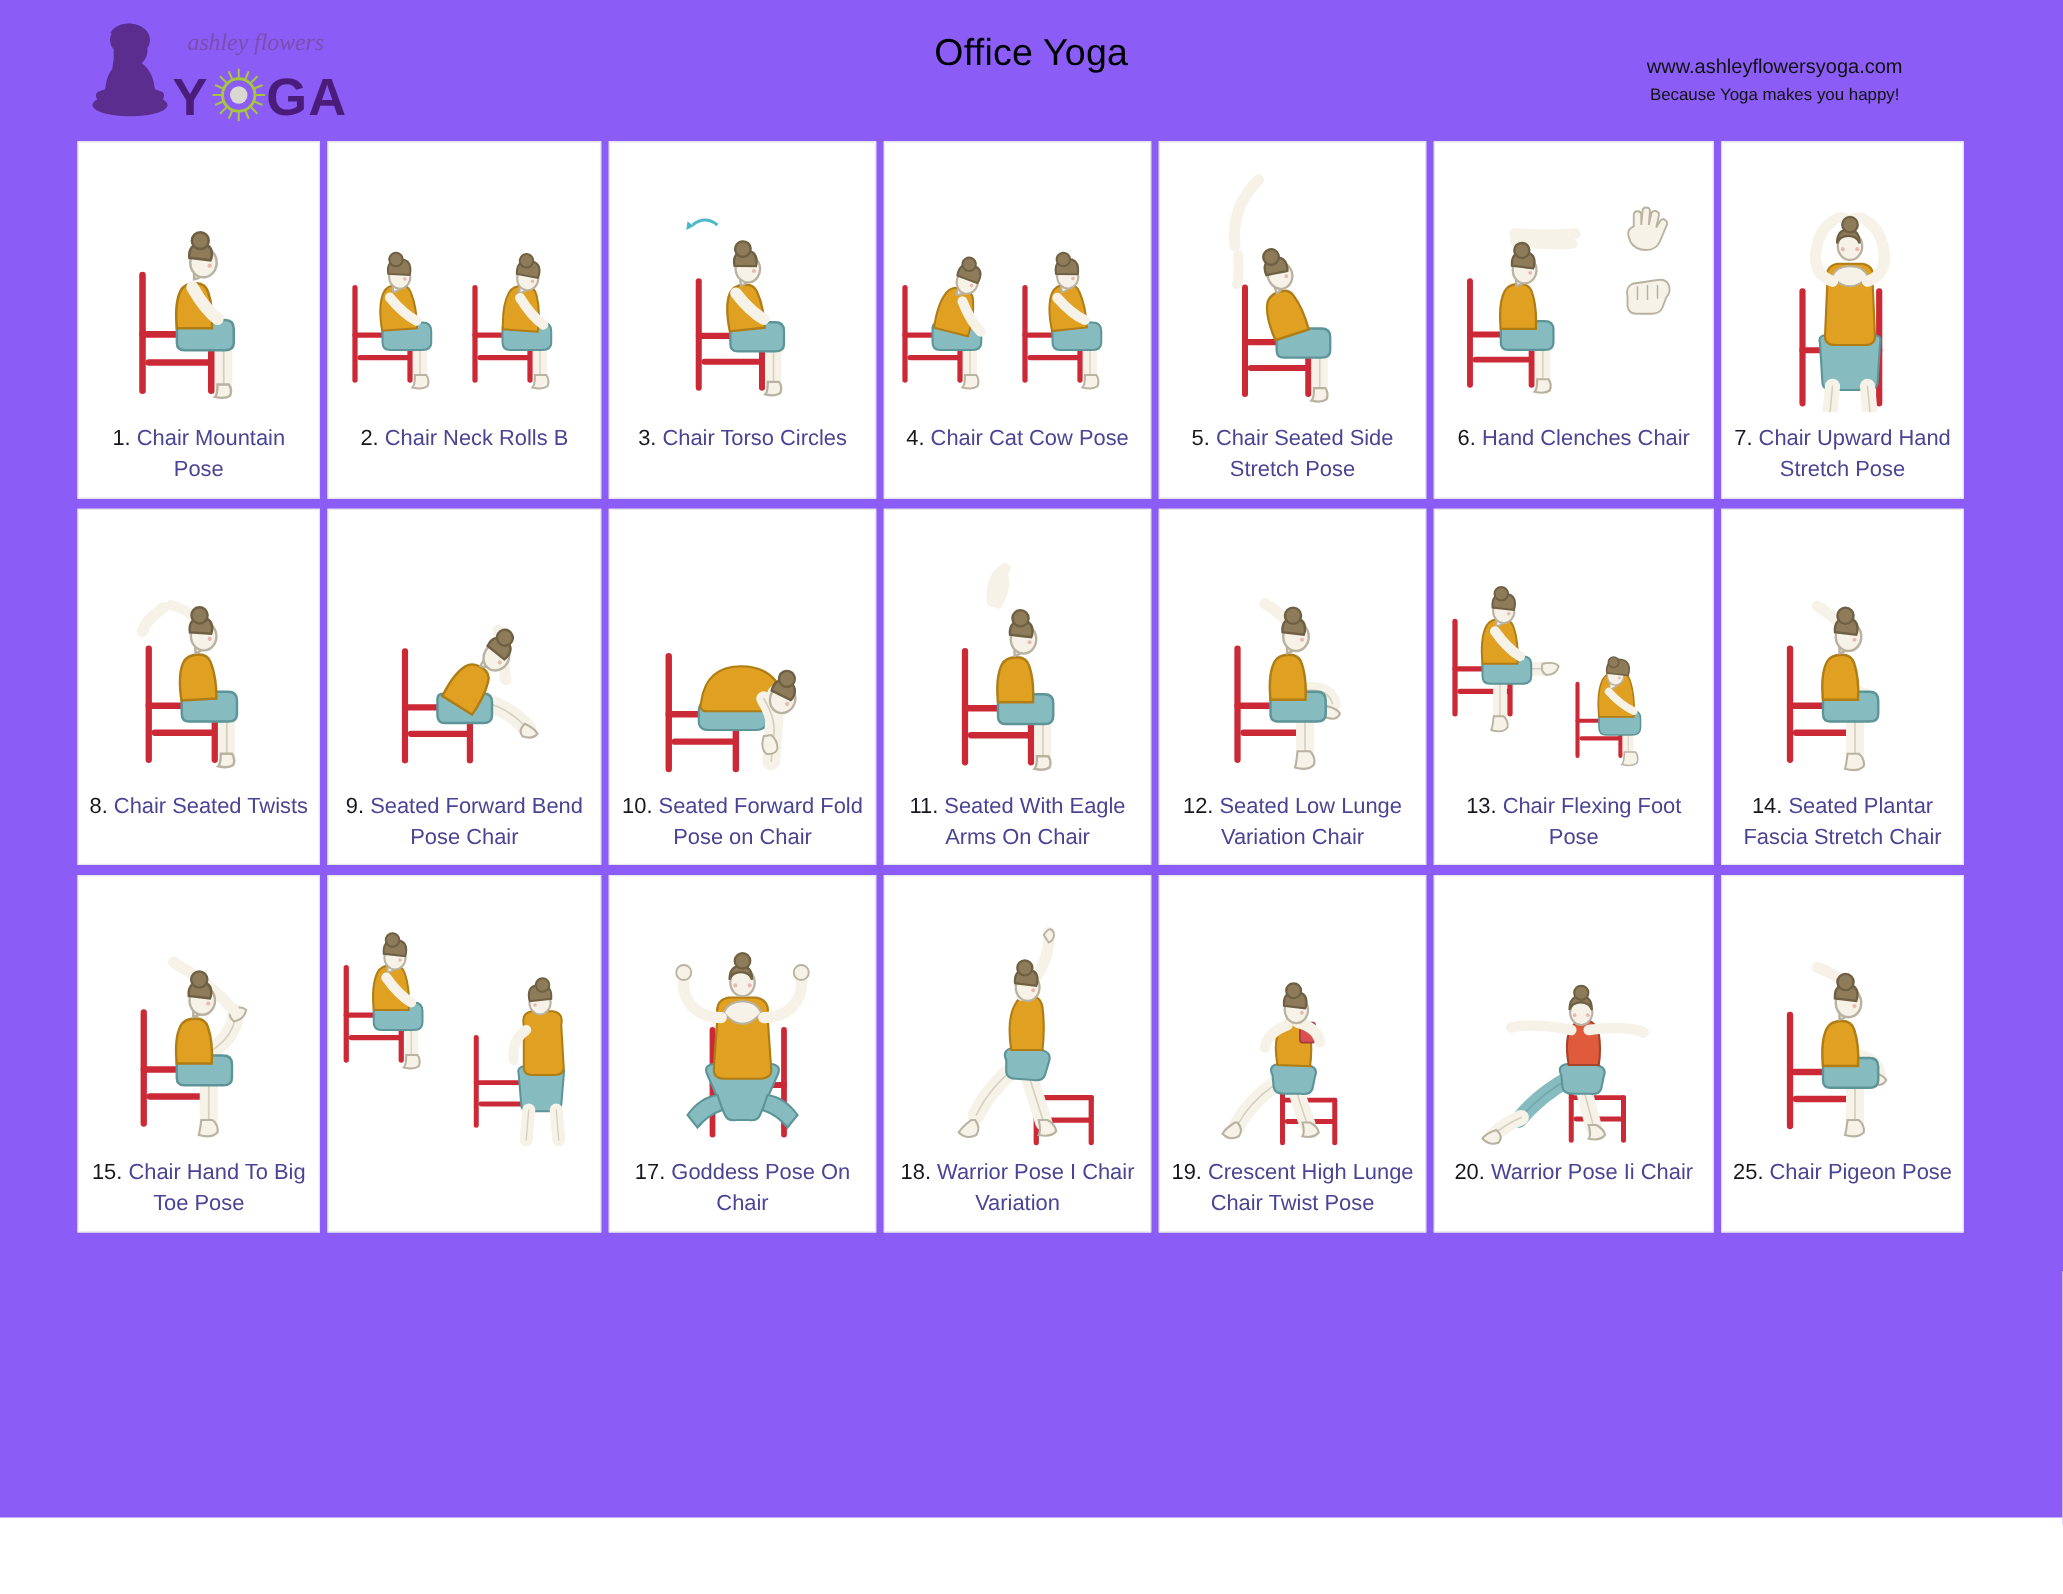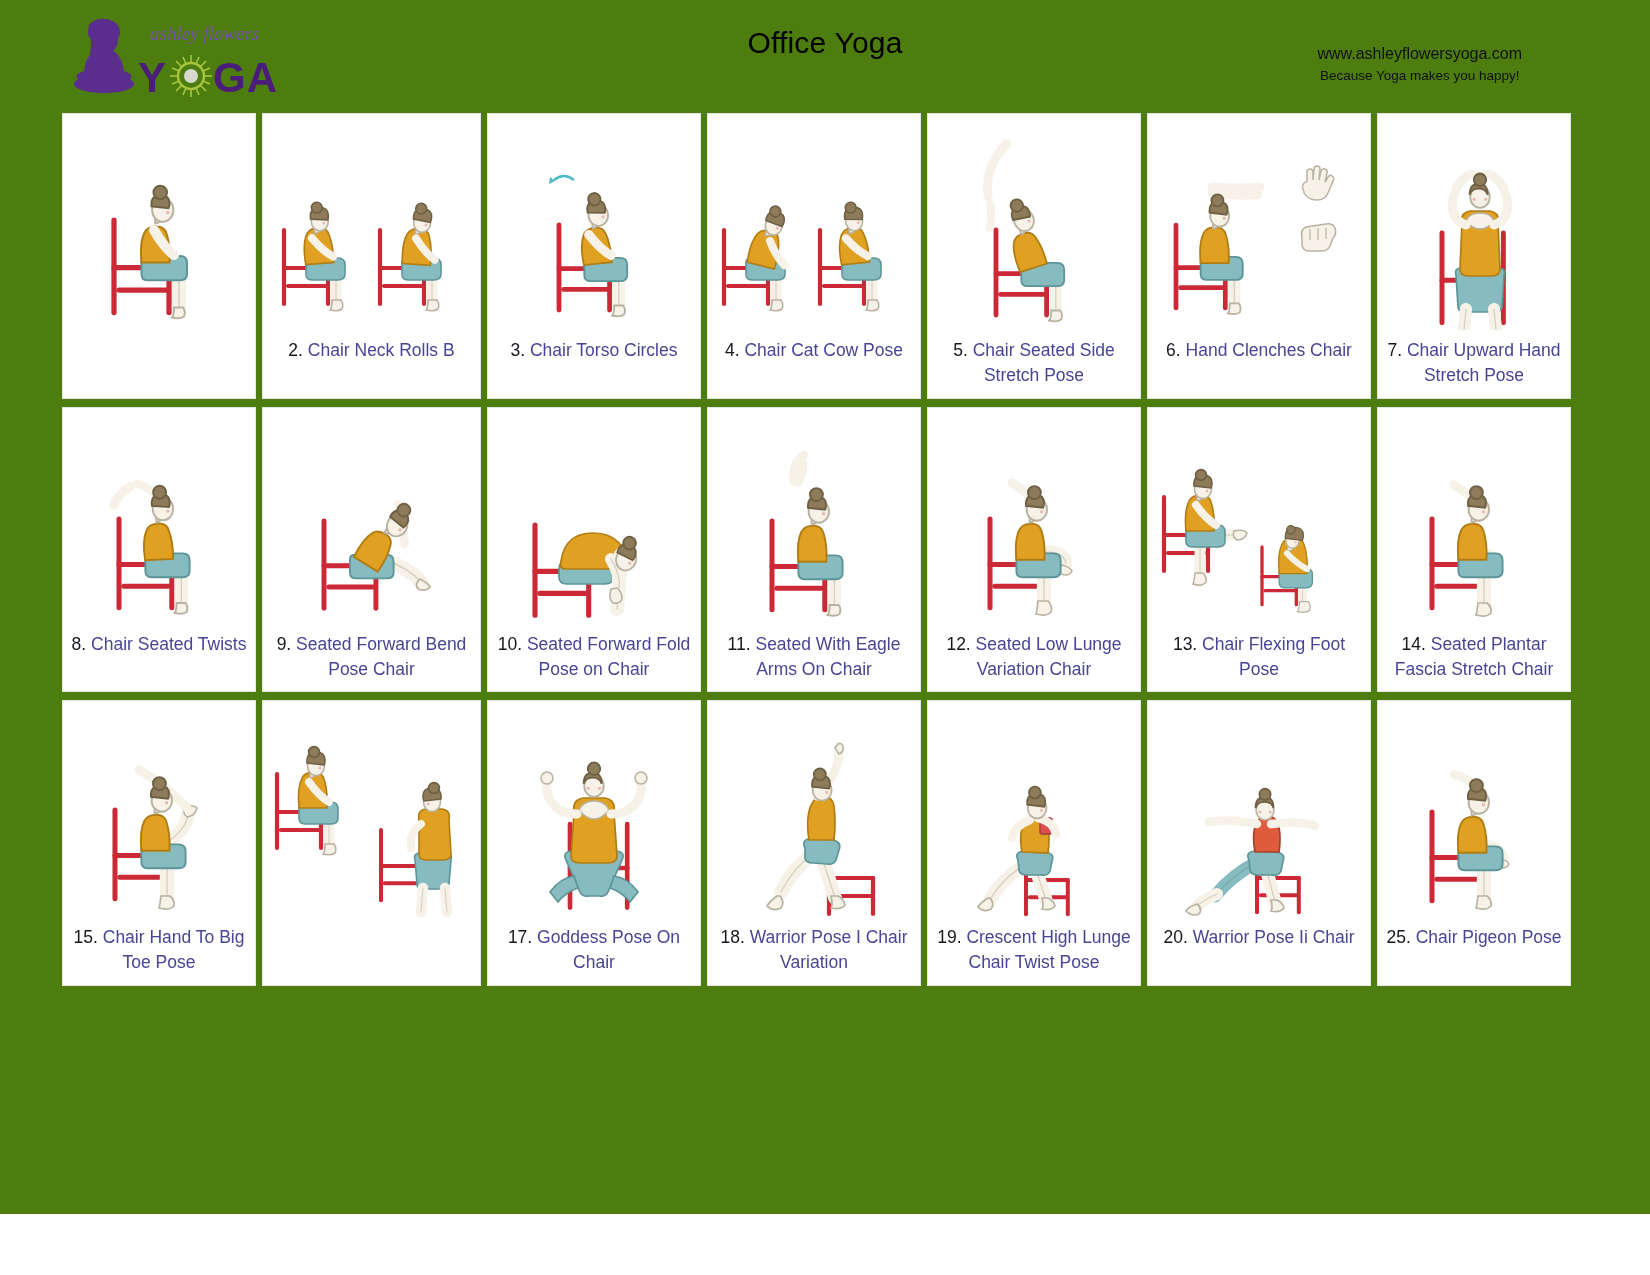--- a/index.html
+++ b/index.html
@@ -2,21 +2,21 @@
 <html><head>
 <meta charset="utf-8">
 <style>
   * { box-sizing: border-box; }
   html, body {
     margin: 0; padding: 0;
     width: 1650px; height: 1275px;
     background: #ffffff;
     font-family: "Liberation Sans", sans-serif;
   }
-  .page { position: relative; width: 1650px; height: 1214px; background:#4d7c0f; overflow:hidden; }
+  .page { position: relative; width: 1650px; height: 1214px; background:#8b5cf6; overflow:hidden; }
 
   
   .header { position: relative; height: 108px; }
 
   .logo { position: absolute; left: 58px; top: 12px; width: 250px; height: 88px; }
 
   .doc-title {
     position: absolute; left: 0; right: 0; top: 26px;
     text-align: center;
     font-size: 30px; font-weight: normal; color: #000;
@@ -150,20 +150,21 @@
       <g transform="">
     <ellipse cx="93.75" cy="85" rx="10.625" ry="11.875" fill="#f6f2e8" stroke="#b9b2a0" stroke-width="2"></ellipse>
     <path d="M82.5 81.25 q-1,-11 9,-11 q9,0 9,8 q0,3 -1,5 z" fill="#8d7b5a" stroke="#6f6044" stroke-width="2"></path>
     <circle cx="91.25" cy="67.5" r="6.75" fill="#8d7b5a" stroke="#6f6044" stroke-width="2"></circle>
     <circle cx="98.75" cy="87.5" r="1.75" fill="#e8a9a0" opacity=".8"></circle>
   </g>
     </g>
   </g>
           </svg>
         </div>
+        <div class="caption"><span class="num">1.</span> <span>Chair Mountain Pose</span></div>
       </div>
       <div class="cell row1">
         <div class="art">
           <svg width="200" height="205" viewBox="0 0 200 205">
   <g>
     <g transform="">
     <g stroke="#cc2936" stroke-width="4.2" stroke-linecap="round" fill="none">
       <line x1="12" y1="105" x2="12" y2="179"></line>
       <line x1="12" y1="143" x2="56" y2="143"></line>
       <line x1="56" y1="143" x2="56" y2="179"></line>

